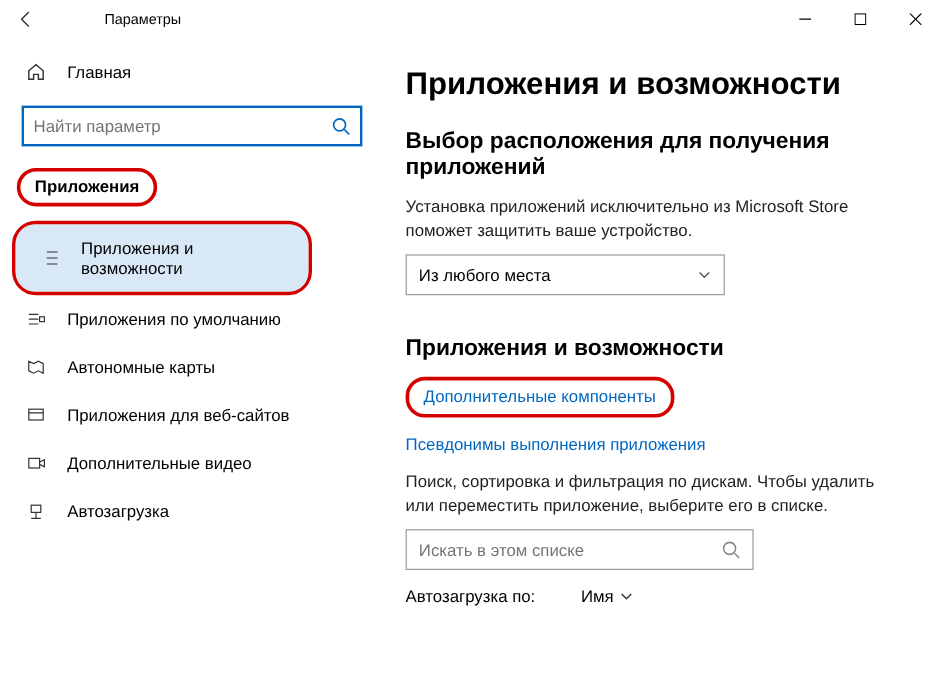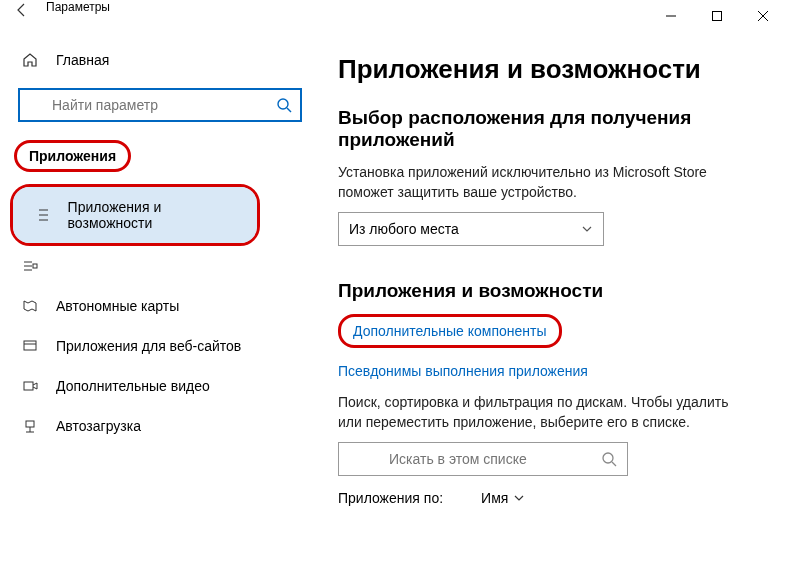--- a/index.html
+++ b/index.html
@@ -1,46 +1,46 @@
 <!DOCTYPE html>
 <html><head>
 <meta charset="utf-8">
 <style>
 * { margin: 0; padding: 0; box-sizing: border-box; font-family: "Segoe UI", Arial, sans-serif; }
 body { width: 786px; height: 570px; background: #fff; overflow: hidden; position: relative; }
-.titlebar { height: 32px; display: flex; align-items: flex-start; padding-left: 12px; }
+.titlebar { height: 32px; display: flex; align-items: center; padding-left: 12px; gap: 41px; }
 .back-btn { width: 20px; height: 20px; display: flex; align-items: center; justify-content: center; cursor: pointer; }
 .title { font-size: 12px; margin-left: 14px; color: #000; }
 .win-controls { position: absolute; top: 0; right: 0; display: flex; }
 .win-btn { width: 46px; height: 32px; display: flex; align-items: center; justify-content: center; cursor: pointer; }
 .container { display: flex; height: calc(100% - 32px); }
 .sidebar { width: 320px; padding: 10px 0 0 0; }
 .home-row { display: flex; align-items: flex-start; padding: 10px 20px; cursor: pointer; }
 .home-row .icon { width: 20px; display: flex; justify-content: center; }
 .home-row .label { margin-left: 16px; font-size: 14px; }
 .search-box { margin: 10px 18px 18px 18px; border: 2px solid #0067c0; height: 34px; display: flex; align-items: center; padding: 0 8px; }
-.search-box input { border: none; outline: none; flex: 1; font-size: 14px; color: #000000; background: transparent; margin-left: 24px; }
+.search-box input { border: none; outline: none; flex: 1; font-size: 14px; color: #000000; background: transparent; }
 .search-icon { color: #0067c0; }
 .section-header { padding: 6px 20px 14px 20px; font-size: 14px; font-weight: 600; }
 .nav-item { display: flex; align-items: center; padding: 12px 20px; cursor: pointer; font-size: 14px; }
 .nav-item .icon { width: 20px; display: flex; justify-content: center; color: #333; }
 .nav-item .label { margin-left: 16px; }
 .nav-item.selected { background: #d9e8f6; }
 .red-oval { border: 3px solid #d40000; border-radius: 18px; }
 .red-oval-header { display: inline-block; padding: 4px 12px; margin-left: 14px; margin-bottom: 12px; }
 .red-oval-nav { margin: 0 60px 0 10px; border-radius: 20px; }
 .content { flex: 1; padding: 22px 30px 0 18px; overflow: hidden; }
 .content h1 { font-size: 26px; font-weight: 600; margin-bottom: 22px; }
 .content h2 { font-size: 19px; font-weight: 600; margin-bottom: 12px; }
 .content .desc { font-size: 14px; color: #222; margin-bottom: 10px; line-height: 1.4; }
 .dropdown { border: 1px solid #999; width: 266px; height: 34px; display: flex; align-items: center; justify-content: space-between; padding: 0 10px; font-size: 14px; cursor: pointer; margin-bottom: 34px; }
 .link { color: #0067c0; font-size: 14px; cursor: pointer; margin-bottom: 14px; display: inline-block; }
 .link-oval { border: 3px solid #d40000; border-radius: 16px; padding: 5px 12px; margin-bottom: 14px; display: inline-block; }
 .search-apps { border: 1px solid #999; width: 290px; height: 34px; display: flex; align-items: center; padding: 0 10px; margin: 10px 0 14px 0; }
-.search-apps input { border: none; outline: none; flex: 1; font-size: 14px; color: #888; background: transparent; margin-left: 40px; }
+.search-apps input { border: none; outline: none; flex: 1; font-size: 14px; color: #888; background: transparent; }
 .sort-row { font-size: 14px; display: flex; align-items: center; gap: 6px; }
 .sort-row .value { color: #000; padding-left: 32px; }
 svg { display: block; }
 </style>
 </head>
 <body>
 
 <div class="titlebar">
   <div class="back-btn">
     <svg width="16" height="16" viewBox="0 0 16 16">
@@ -111,20 +111,21 @@
 
     <div class="nav-item">
       <span class="icon">
         <svg width="16" height="16" viewBox="0 0 16 16">
             <line x1="2" y1="4" x2="10" y2="4" stroke="#333"></line>
             <line x1="2" y1="8" x2="10" y2="8" stroke="#333"></line>
             <line x1="2" y1="12" x2="10" y2="12" stroke="#333"></line>
             <rect x="11" y="6" width="4" height="4" stroke="#333" fill="none"></rect>
           </svg>
       </span>
+      <span class="label">Приложения по умолчанию</span>
     </div>
 
     <div class="nav-item">
       <span class="icon">
         <svg width="16" height="16" viewBox="0 0 16 16">
             <path d="M2 3 L6 5 L10 3 L14 5 V13 L10 11 L6 13 L2 11 Z" stroke="#333" fill="none"></path>
           </svg>
       </span>
       <span class="label">Автономные карты</span>
     </div>
@@ -193,21 +194,21 @@
       <input placeholder="Искать в этом списке" style="">
       <span>
         <svg width="16" height="16" viewBox="0 0 16 16">
             <circle cx="7" cy="7" r="5" stroke="#888" stroke-width="1.3" fill="none"></circle>
             <line x1="11" y1="11" x2="15" y2="15" stroke="#888" stroke-width="1.3"></line>
           </svg>
       </span>
     </div>
 
     <div class="sort-row">
-      <span>Приложения по:</span>
+      <span>Автозагрузка по:</span>
       <span class="value">Имя</span>
       <span>
         <svg width="10" height="10" viewBox="0 0 10 10">
             <path d="M1 3 L5 7 L9 3" stroke="#333" stroke-width="1.2" fill="none"></path>
           </svg>
       </span>
     </div>
   </div>
 </div>
 

